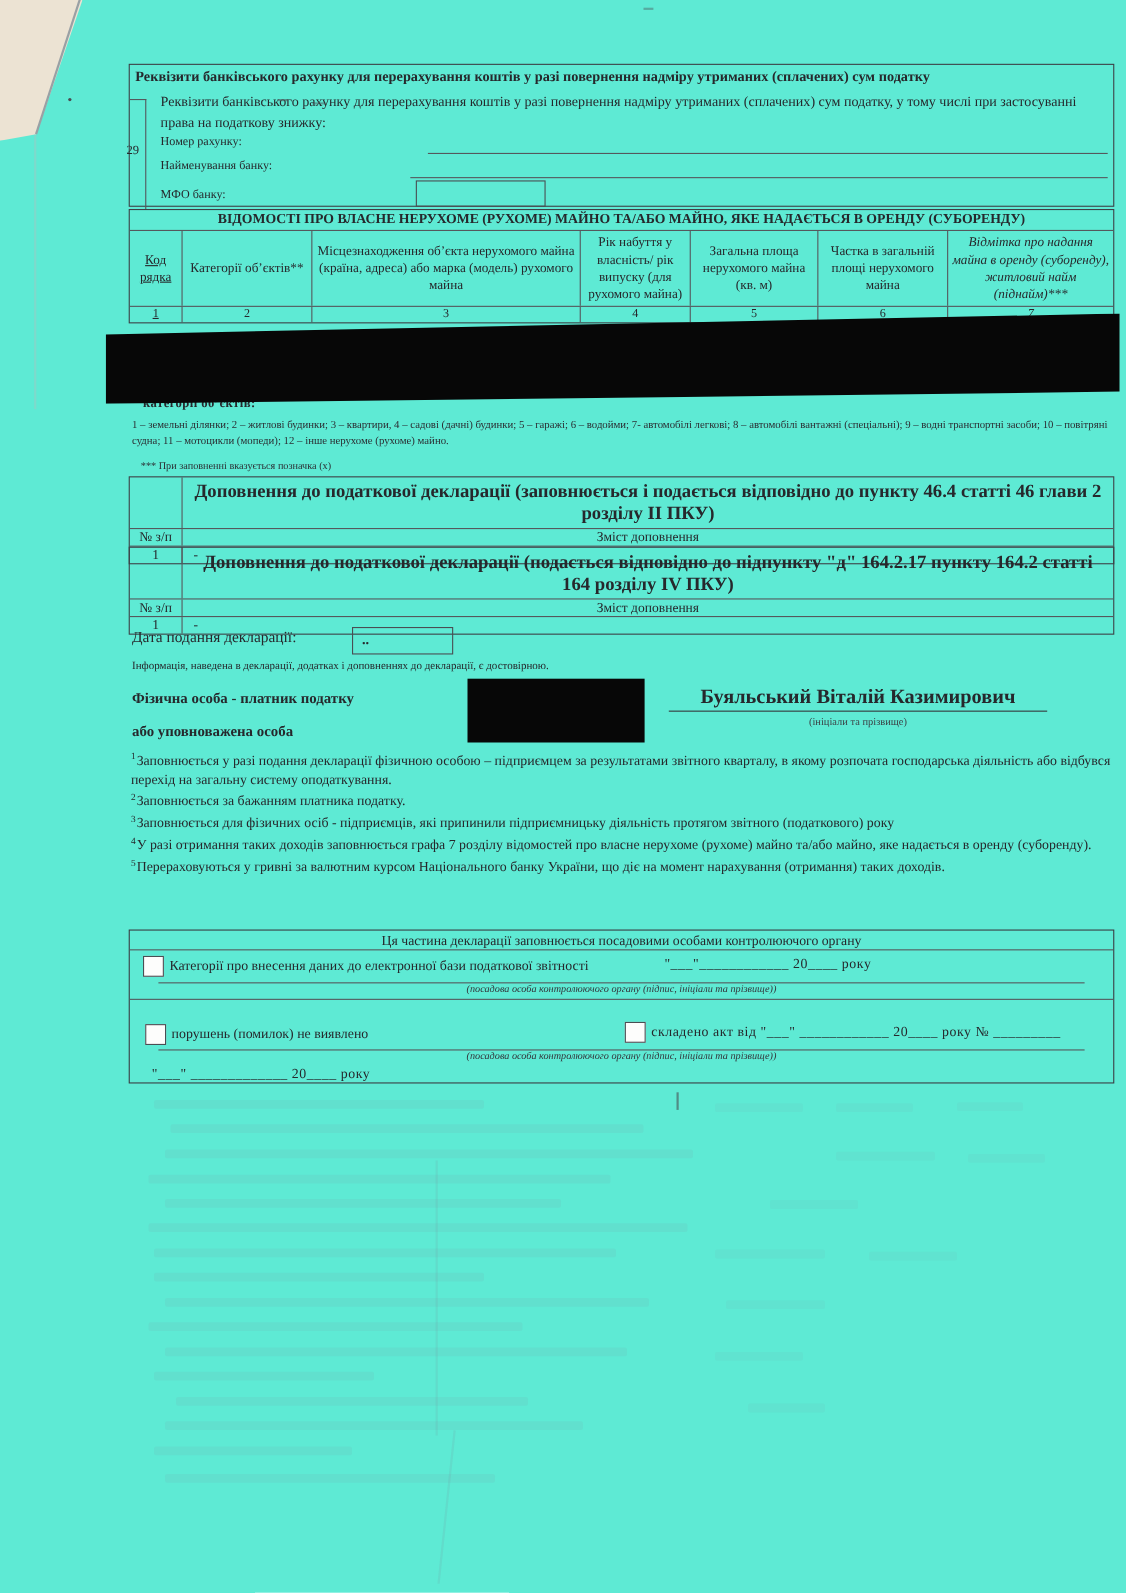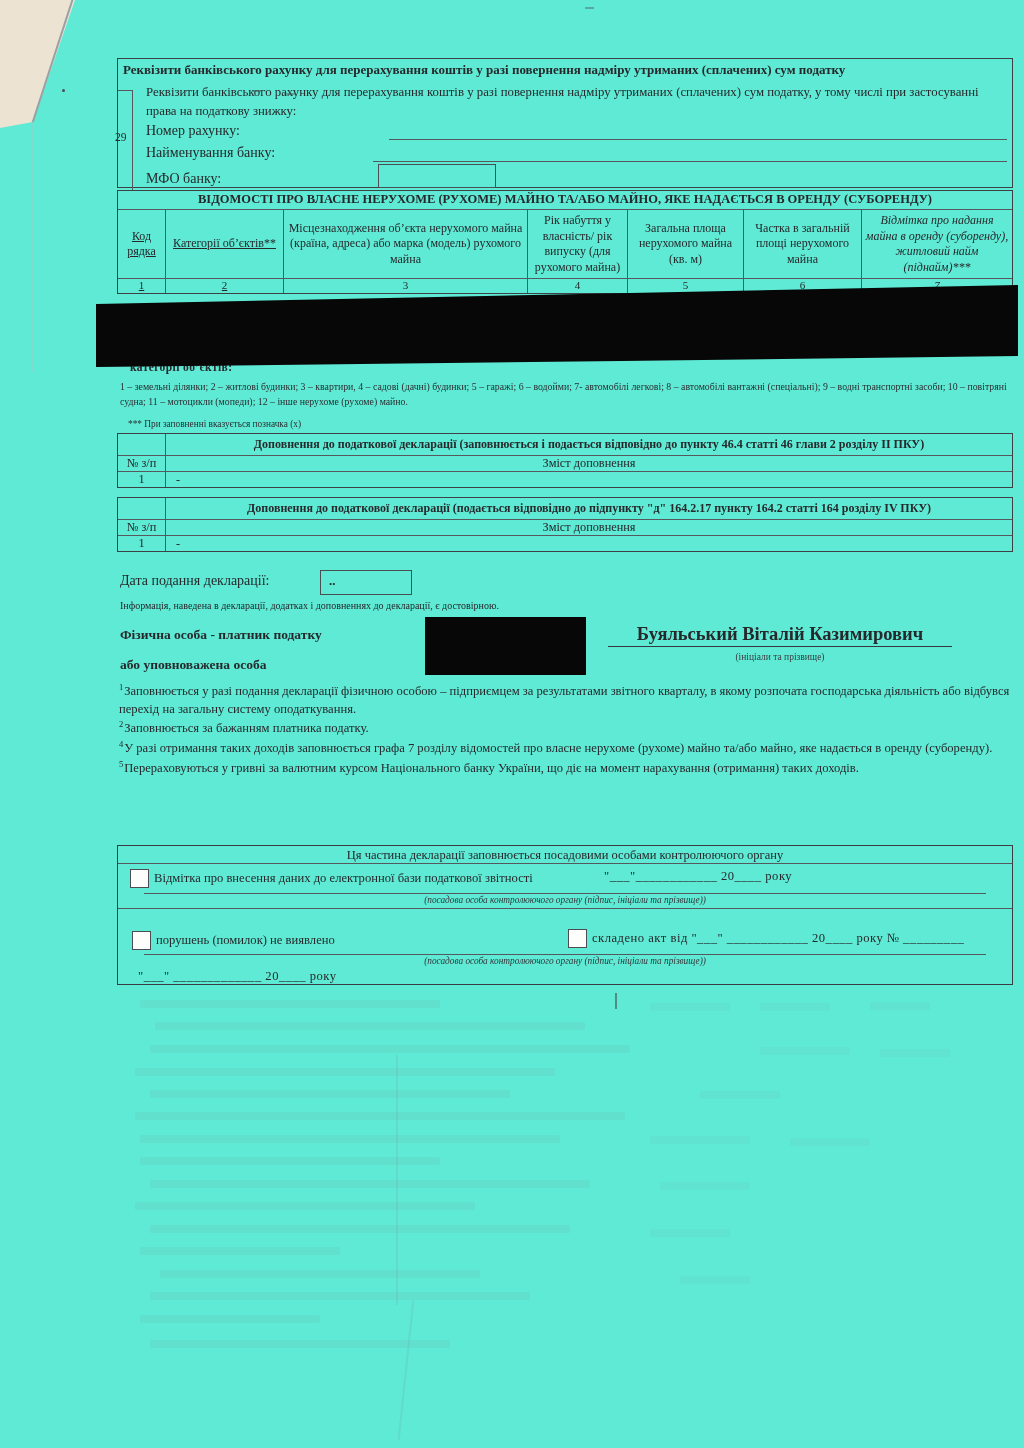--- a/index.html
+++ b/index.html
@@ -21,44 +21,44 @@
   .redact{position:absolute;background:#070707;z-index:5;}
   .box-field{position:absolute;border:1.5px solid #4a4e53;background:transparent;}
   .checkbox{position:absolute;width:17px;height:17px;border:1.4px solid #4a4e53;background:#fdfdfc;}
 
   
   .s29{position:absolute;left:117px;top:58px;width:896px;height:130px;border:1.6px solid #3d4146;box-sizing:border-box;}
   .s29-title{position:absolute;left:5px;top:3px;width:880px;font-size:13px;font-weight:bold;}
   .s29-numcell{position:absolute;left:0;top:31px;width:14px;height:99px;border-top:1px solid #55585c;border-right:1px solid #55585c;}
   .s29-num{position:absolute;left:-3px;top:40px;font-size:11.5px;}
   .s29-desc{position:absolute;left:28px;top:24px;width:862px;font-size:12.8px;line-height:1.45;}
-  .s29-label{position:absolute;font-size:14px;}
+  .s29-label{position:absolute;font-size:11px;}
 
   
   .ptable{position:absolute;left:117px;top:190px;width:896px;border:1.4px solid #3d4146;box-sizing:border-box;z-index:1;}
   .ptable-title{font-size:12.5px;font-weight:bold;text-align:center;padding:1px 0 2px 0;border-bottom:1px solid #55585c;}
   .phead{display:flex;align-items:stretch;}
   .phead .cell{box-sizing:border-box;border-right:1px solid #55585c;padding:3px 3px;font-size:12px;line-height:1.3;text-align:center;display:flex;align-items:center;justify-content:center;}
   .phead .cell:last-child{border-right:none;}
   .pnums{display:flex;border-top:1px solid #55585c;}
   .pnums .cell{box-sizing:border-box;border-right:1px solid #55585c;font-size:11px;text-align:center;height:14px;}
   .pnums .cell:last-child{border-right:none;}
-  .w1{width:48px;text-decoration:underline;}.w2{width:118px;text-decoration:underline;}.w3{width:244px;}.w4{width:100px;}.w5{width:116px;}.w6{width:118px;}.w7{flex:1;font-style:italic;}
+  .w1{width:48px;text-decoration:underline;}.w2{width:118px;}.w3{width:244px;}.w4{width:100px;}.w5{width:116px;}.w6{width:118px;}.w7{flex:1;font-style:italic;}
   .partial-note{position:absolute;left:130px;top:361px;font-size:11.5px;font-weight:bold;z-index:1;letter-spacing:.4px;}
 
   .legend{position:absolute;left:120px;top:379px;width:892px;font-size:9.8px;line-height:1.55;color:#2b2e33;}
   .starnote{position:absolute;left:128px;top:419px;font-size:9.3px;color:#2b2e33;}
 
   
   .stable{position:absolute;left:117px;width:896px;border:1.5px solid #3d4146;box-sizing:border-box;}
   .stable .trow{display:flex;border-bottom:1px solid #55585c;}
   .stable .trow:last-child{border-bottom:none;}
   .stable .lcell{width:48px;box-sizing:border-box;border-right:1px solid #55585c;text-align:center;font-size:12.3px;}
   .stable .rcell{flex:1;text-align:center;font-size:12.3px;}
-  .stable .title{font-weight:bold;font-size:12px;padding:3px 4px;}
+  .stable .title{font-weight:bold;font-size:17px;padding:3px 4px;}
   .stable .content{text-align:left;padding-left:10px;}
 
   
   .datelabel{position:absolute;left:120px;top:573px;font-size:14px;}
   .datebox{left:320px;top:570px;width:90px;height:23px;}
   .dateval{position:absolute;left:8px;top:2px;font-size:13px;font-weight:bold;}
   .statement{position:absolute;left:120px;top:600px;font-size:10px;}
   .signer1{position:absolute;left:120px;top:627px;font-size:13.5px;font-weight:bold;}
   .signer2{position:absolute;left:120px;top:657px;font-size:13.5px;font-weight:bold;}
   .signame{position:absolute;left:608px;top:624px;width:344px;text-align:center;font-size:18.5px;font-weight:bold;
@@ -179,30 +179,31 @@
 
   <div class="signer1">Фізична особа - платник податку</div>
   <div class="signer2">або уповноважена особа</div>
   <div class="redact" style="left:425px;top:617px;width:161px;height:58px;"></div>
   <div class="signame">Буяльський Віталій Казимирович</div>
   <div class="sighint">(ініціали та прізвище)</div>
 
   <div class="fnotes">
     <p><sup>1</sup><span>Заповнюється у разі подання декларації фізичною особою – підприємцем за результатами звітного кварталу, в якому розпочата господарська діяльність або відбувся перехід на загальну систему оподаткування.</span></p>
     <p><sup>2</sup><span>Заповнюється за бажанням платника податку.</span></p>
+    <p><sup>3</sup><span>Заповнюється для фізичних осіб - підприємців, які припинили підприємницьку діяльність протягом звітного (податкового) року</span></p>
     <p><sup>4</sup><span>У разі отримання таких доходів заповнюється графа 7 розділу відомостей про власне нерухоме (рухоме) майно та/або майно, яке надається в оренду (суборенду).</span></p>
     <p><sup>5</sup><span>Перераховуються у гривні за валютним курсом Національного банку України, що діє на момент нарахування (отримання) таких доходів.</span></p>
   </div>
 
   <div class="obox">
     <div class="otitle">Ця частина декларації заповнюється посадовими особами контролюючого органу</div>
     <div class="tline"></div>
 
     <div class="checkbox" style="left:12px;top:23px;"></div>
-    <div class="olabel" style="left:36px;top:25px;">Відмітка про внесення даних до електронної бази податкової звітності</div>
+    <div class="olabel" style="left:36px;top:25px;">Категорії про внесення даних до електронної бази податкової звітності</div>
     <div class="odate" style="left:486px;top:23px;">"___"____________ 20____ року</div>
 
     <div class="sigrule" style="top:47px;"></div>
     <div class="ohint" style="top:49px;">(посадова особа контролюючого органу (підпис, ініціали та прізвище))</div>
     <div class="sep" style="top:62px;"></div>
 
 
     <div class="checkbox" style="left:14px;top:85px;"></div>
     <div class="olabel" style="left:38px;top:87px;">порушень (помилок) не виявлено</div>
     <div class="checkbox" style="left:450px;top:83px;"></div>

